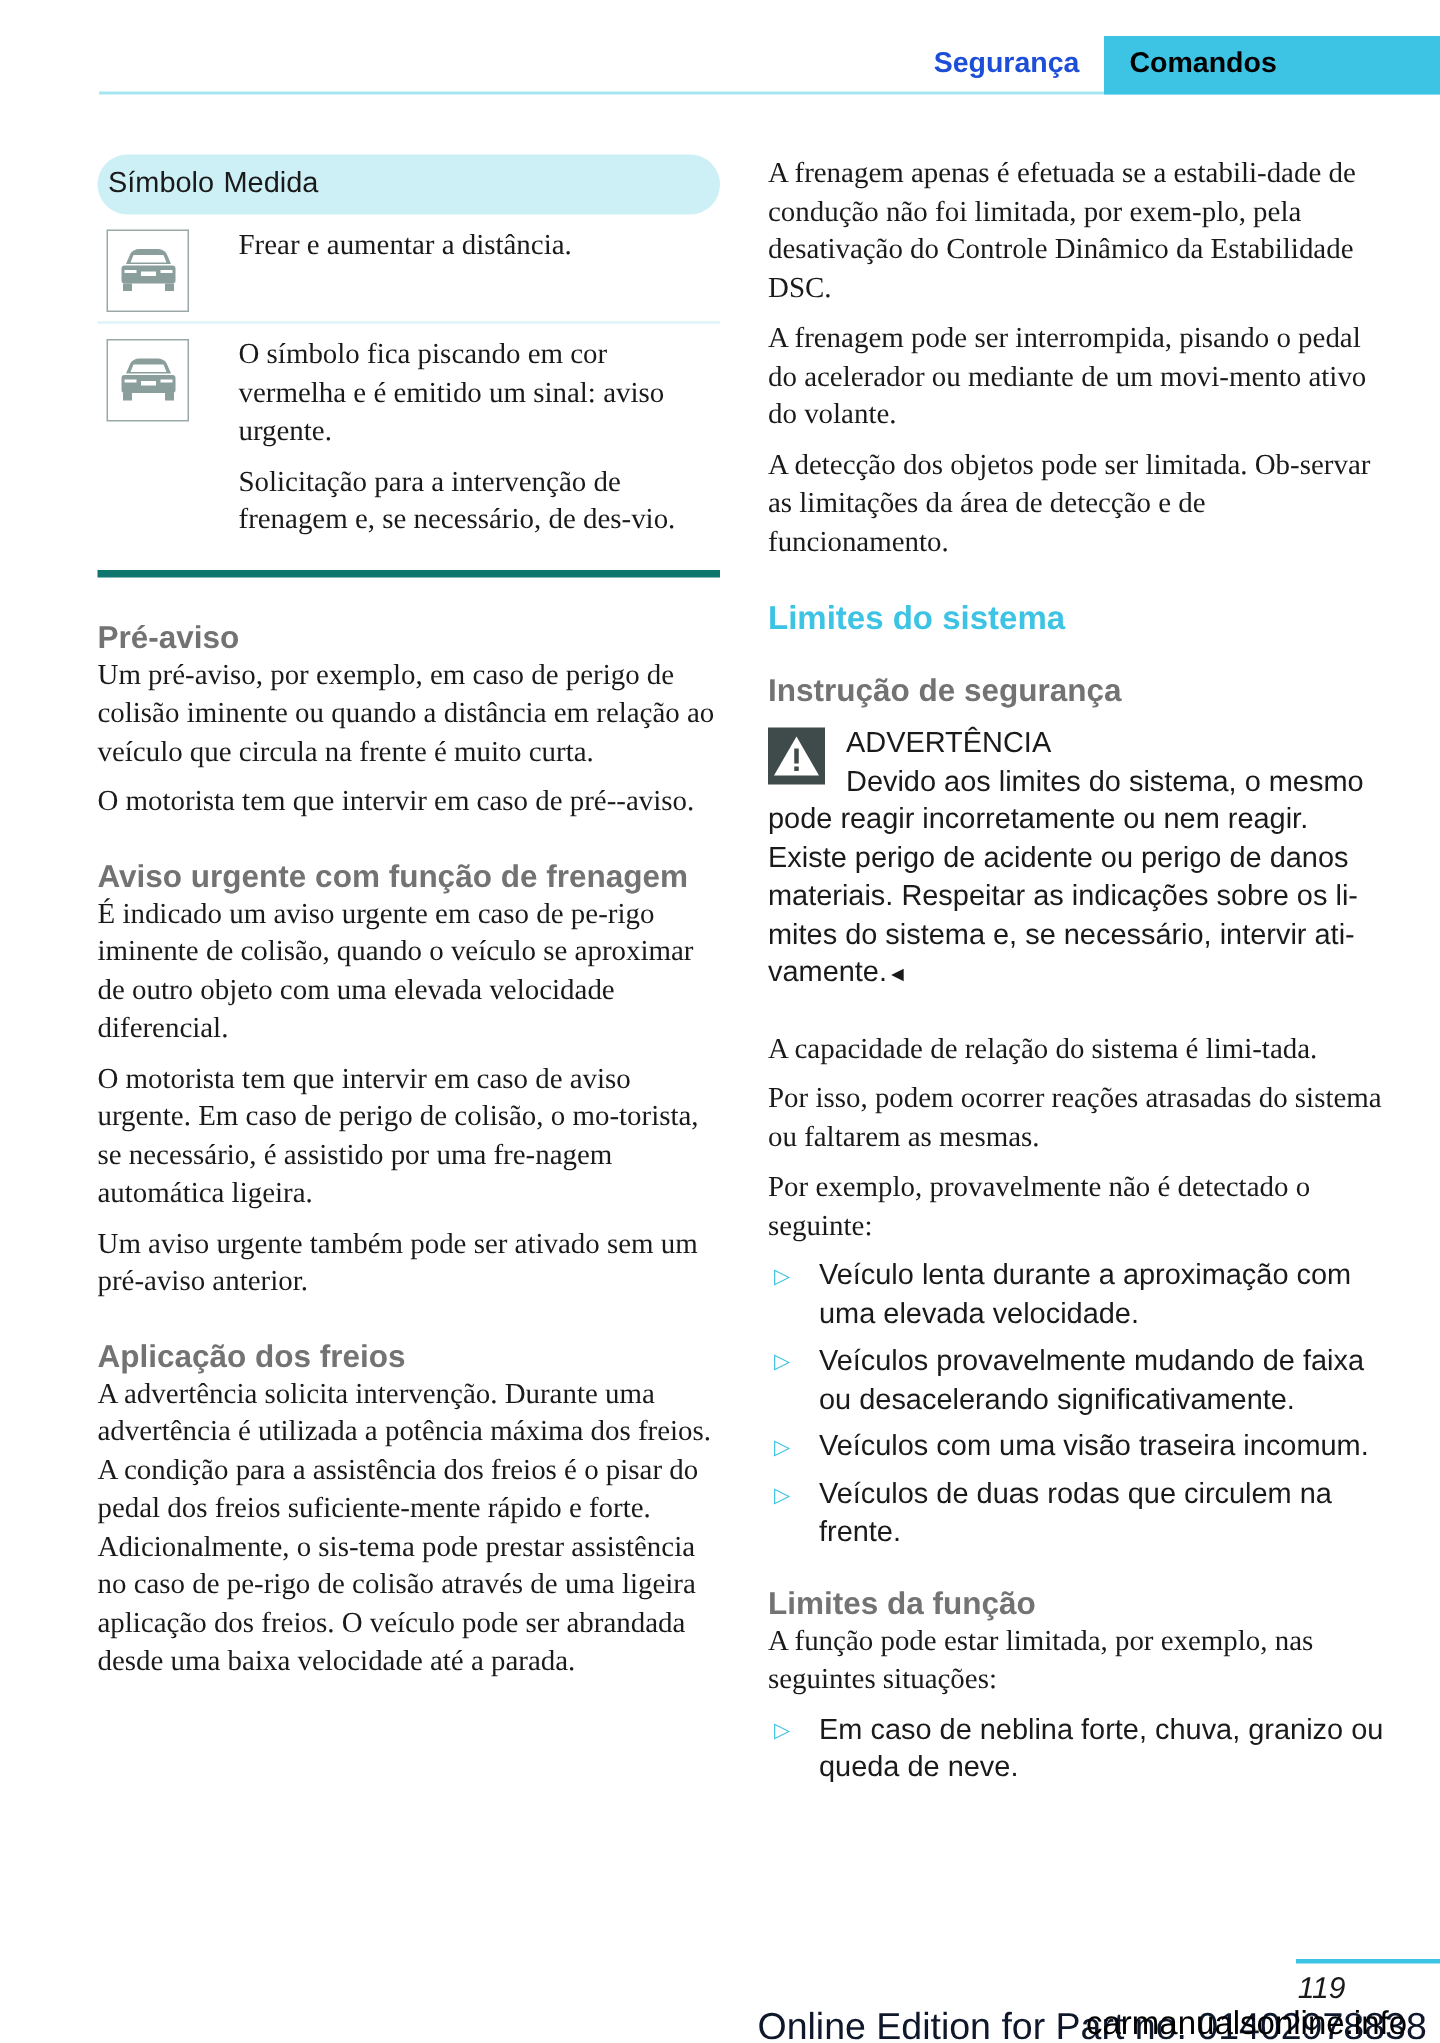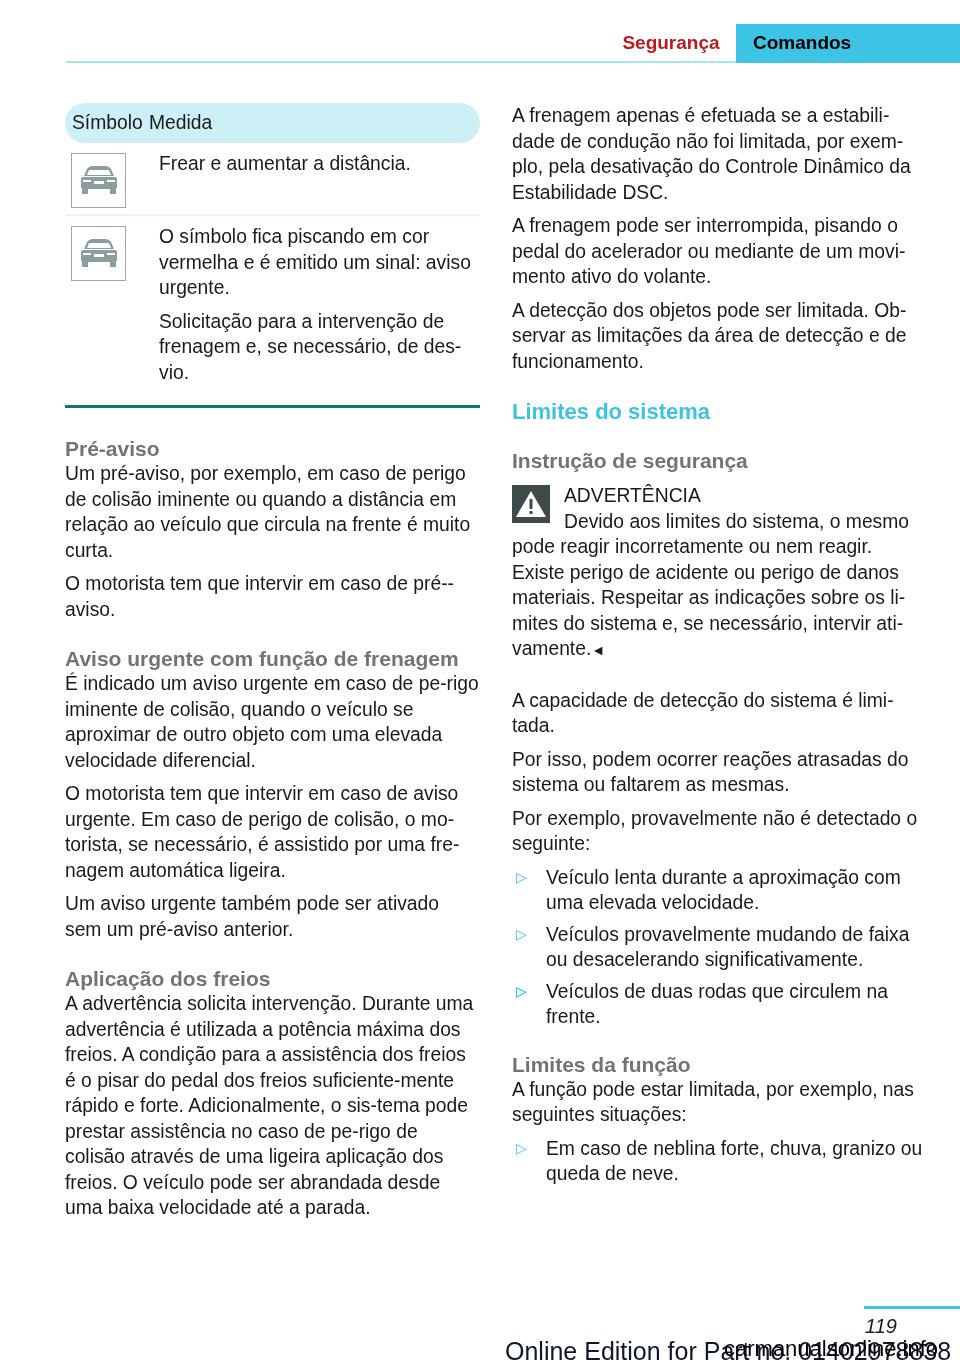--- a/index.html
+++ b/index.html
@@ -2,35 +2,35 @@
 <html><head>
 <meta charset="utf-8">
 <style>
   html, body { margin: 0; padding: 0; background: #ffffff; }
   body { width: 960px; height: 1362px; position: relative; overflow: hidden;
          font-family: "Liberation Sans", sans-serif; color: #1a1a1a; }
 
   
   .hdr-line { position: absolute; left: 66px; right: 0; top: 61px; height: 2px; background: #a6e6f2; }
   .tab-inactive { position: absolute; left: 607px; top: 24px; width: 128px; height: 38px;
-                  color: #b91c1c; font-weight: bold; font-size: 19px; line-height: 38px; text-align: center; }
+                  color: #1d4ed8; font-weight: bold; font-size: 19px; line-height: 38px; text-align: center; }
   .tab-active { position: absolute; left: 736px; top: 24px; width: 224px; height: 39px; background: #3dc3e3;
                 color: #000000; font-weight: bold; font-size: 19px; line-height: 38px; padding-left: 17px; box-sizing: border-box; }
 
   .col { position: absolute; top: 103px; }
   .col-left { left: 65px; width: 415px; }
   .col-right { left: 512px; width: 415px; }
 
-  p.body { margin: 0 0 8px 0; font-size: 19.3px; line-height: 25.5px; }
+  p.body { margin: 0 0 8px 0; font-size: 19.3px; line-height: 25.5px; font-family: Liberation Serif, serif; }
 
   
   .tbl-head { background: #cdf0f6; height: 40px; display: flex; align-items: center; font-size: 19.3px; border-radius: 20px; }
   .tbl-head .c1 { width: 84px; padding-left: 7px; box-sizing: border-box; }
   .tbl-row { display: flex; border-bottom: 2px solid #e2f6fa; padding-top: 8px; padding-bottom: 6px; }
-  .tbl-row.last { border-bottom: 3px solid #0f766e; padding-bottom: 12px; }
+  .tbl-row.last { border-bottom: 5px solid #0f766e; padding-bottom: 12px; }
   .tbl-row .c1 { width: 94px; padding-left: 6px; box-sizing: border-box; }
   .tbl-row .c2 { flex: 1; }
   .car-box { width: 55px; height: 55px; border: 1px solid #9aa8a7; box-sizing: border-box;
              display: flex; align-items: center; justify-content: center; margin-top: 2px; }
 
   h2.sec { margin: 0; font-size: 22px; font-weight: bold; color: #3dc3e3; line-height: 28px; }
   h3.sub { margin: 0; font-size: 21px; font-weight: bold; color: #737373; line-height: 25px; }
 
   .warn { position: relative; }
   .warn-icon { position: absolute; left: 0; top: 2px; width: 38px; height: 38px; background: #3f4a4a;
@@ -134,27 +134,27 @@
         <path d="M16 2 L31 28 L1 28 Z" fill="#ffffff"></path>
         <rect x="14.5" y="10" width="3" height="10" fill="#3f4a4a"></rect>
         <rect x="14.5" y="22" width="3" height="3" fill="#3f4a4a"></rect>
       </svg>
     </div>
     <div class="warn-title">ADVERTÊNCIA</div>
     <p class="warn-text"><span>Devido aos limites do sistema, o mesmo pode reagir incorretamente ou nem reagir. Existe perigo de acidente ou perigo de danos materiais. Respeitar as indicações sobre os li-mites do sistema e, se necessário, intervir ati-vamente.</span><span style="font-size:14px">◄</span></p>
   </div>
 
   <div style="height:24px"></div>
-  <p class="body">A capacidade de detecção do sistema é limi-tada.</p>
+  <p class="body">A capacidade de relação do sistema é limi-tada.</p>
   <p class="body">Por isso, podem ocorrer reações atrasadas do sistema ou faltarem as mesmas.</p>
   <p class="body">Por exemplo, provavelmente não é detectado o seguinte:</p>
   <ul class="bullets">
     <li><span class="tri">▷</span><span>Veículo lenta durante a aproximação com uma elevada velocidade.</span></li>
     <li><span class="tri">▷</span><span>Veículos provavelmente mudando de faixa ou desacelerando significativamente.</span></li>
-    <li><span class="tri">▷</span></li>
+    <li><span class="tri">▷</span><span>Veículos com uma visão traseira incomum.</span></li>
     <li><span class="tri">▷</span><span>Veículos de duas rodas que circulem na frente.</span></li>
   </ul>
 
   <div style="height:16px"></div>
   <h3 class="sub">Limites da função</h3>
   <p class="body">A função pode estar limitada, por exemplo, nas seguintes situações:</p>
   <ul class="bullets">
     <li><span class="tri">▷</span><span>Em caso de neblina forte, chuva, granizo ou queda de neve.</span></li>
   </ul>
 </div>

